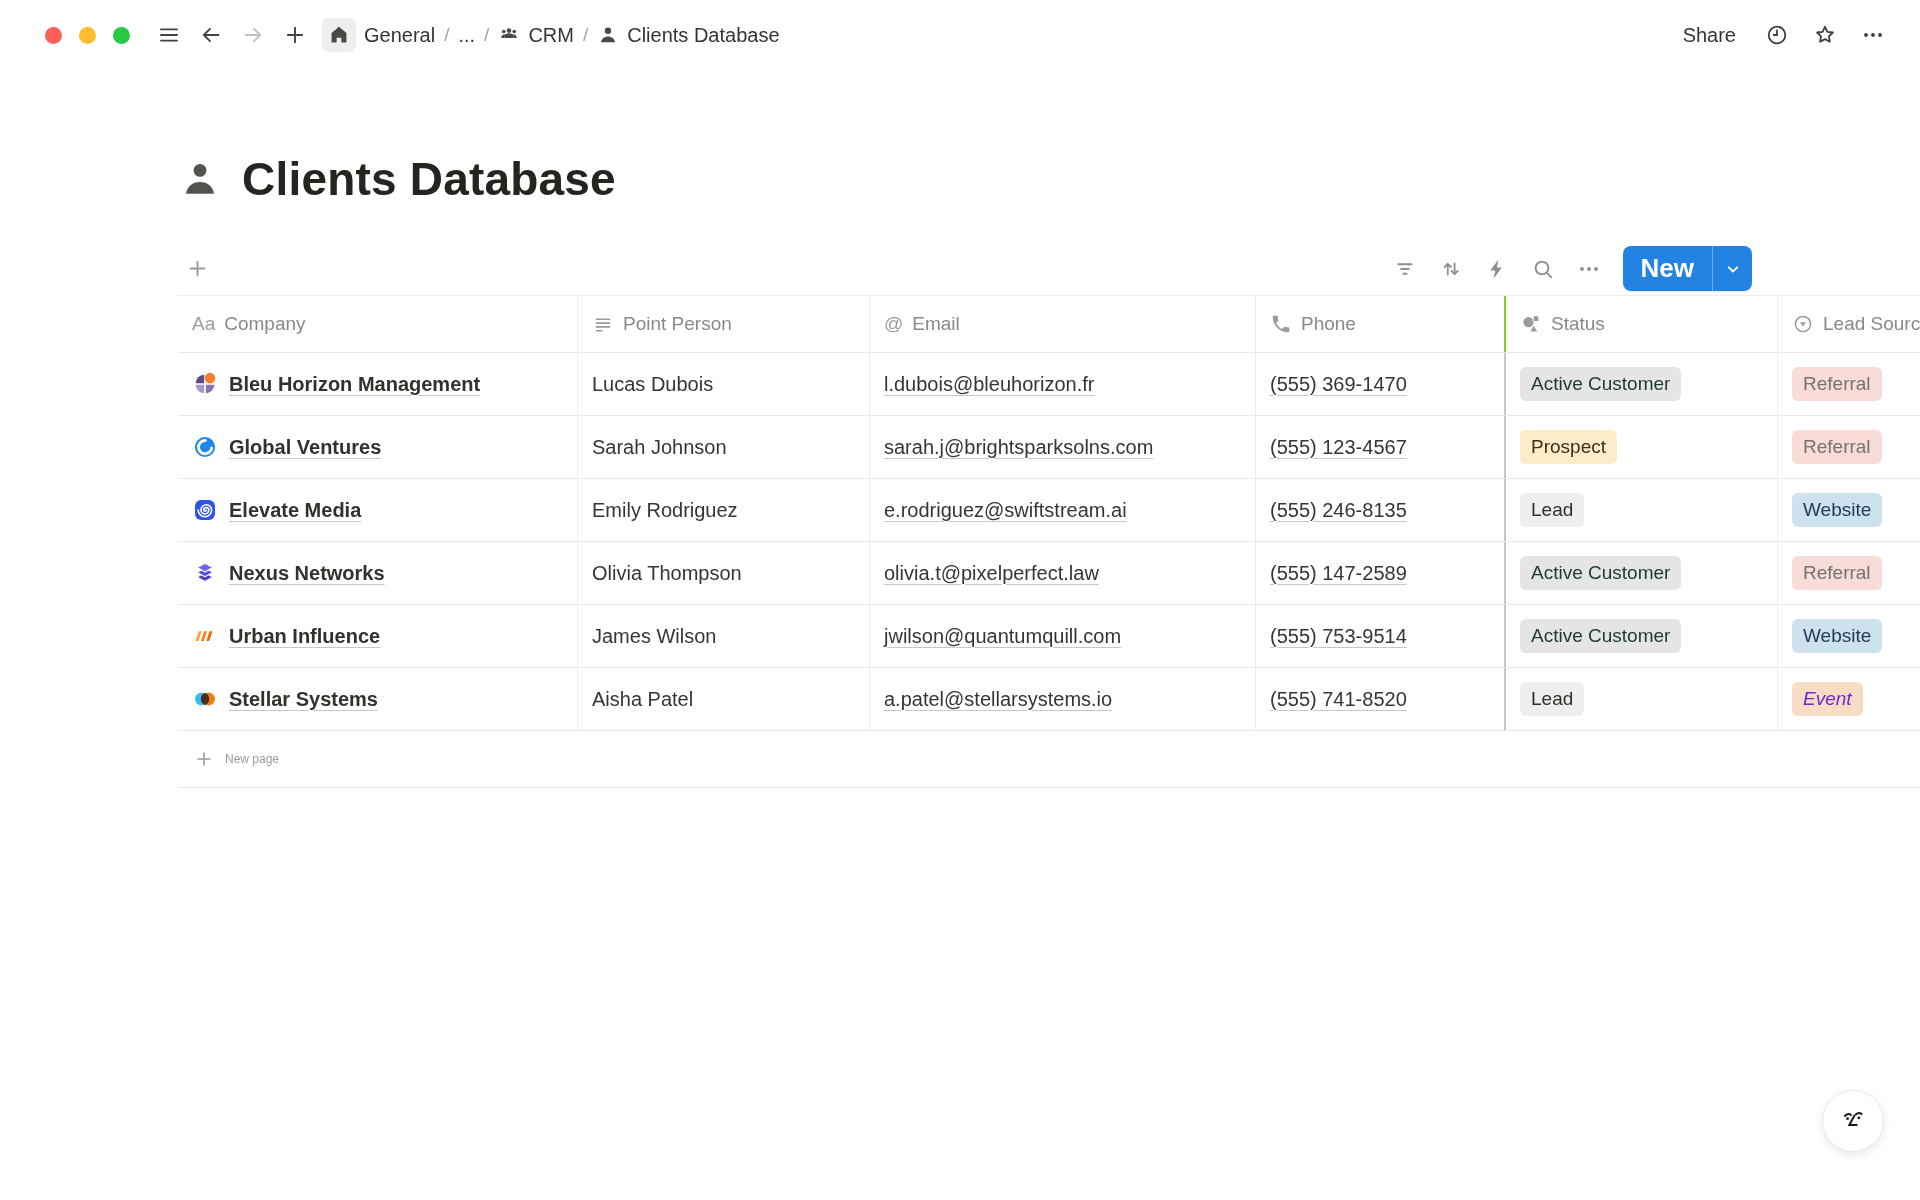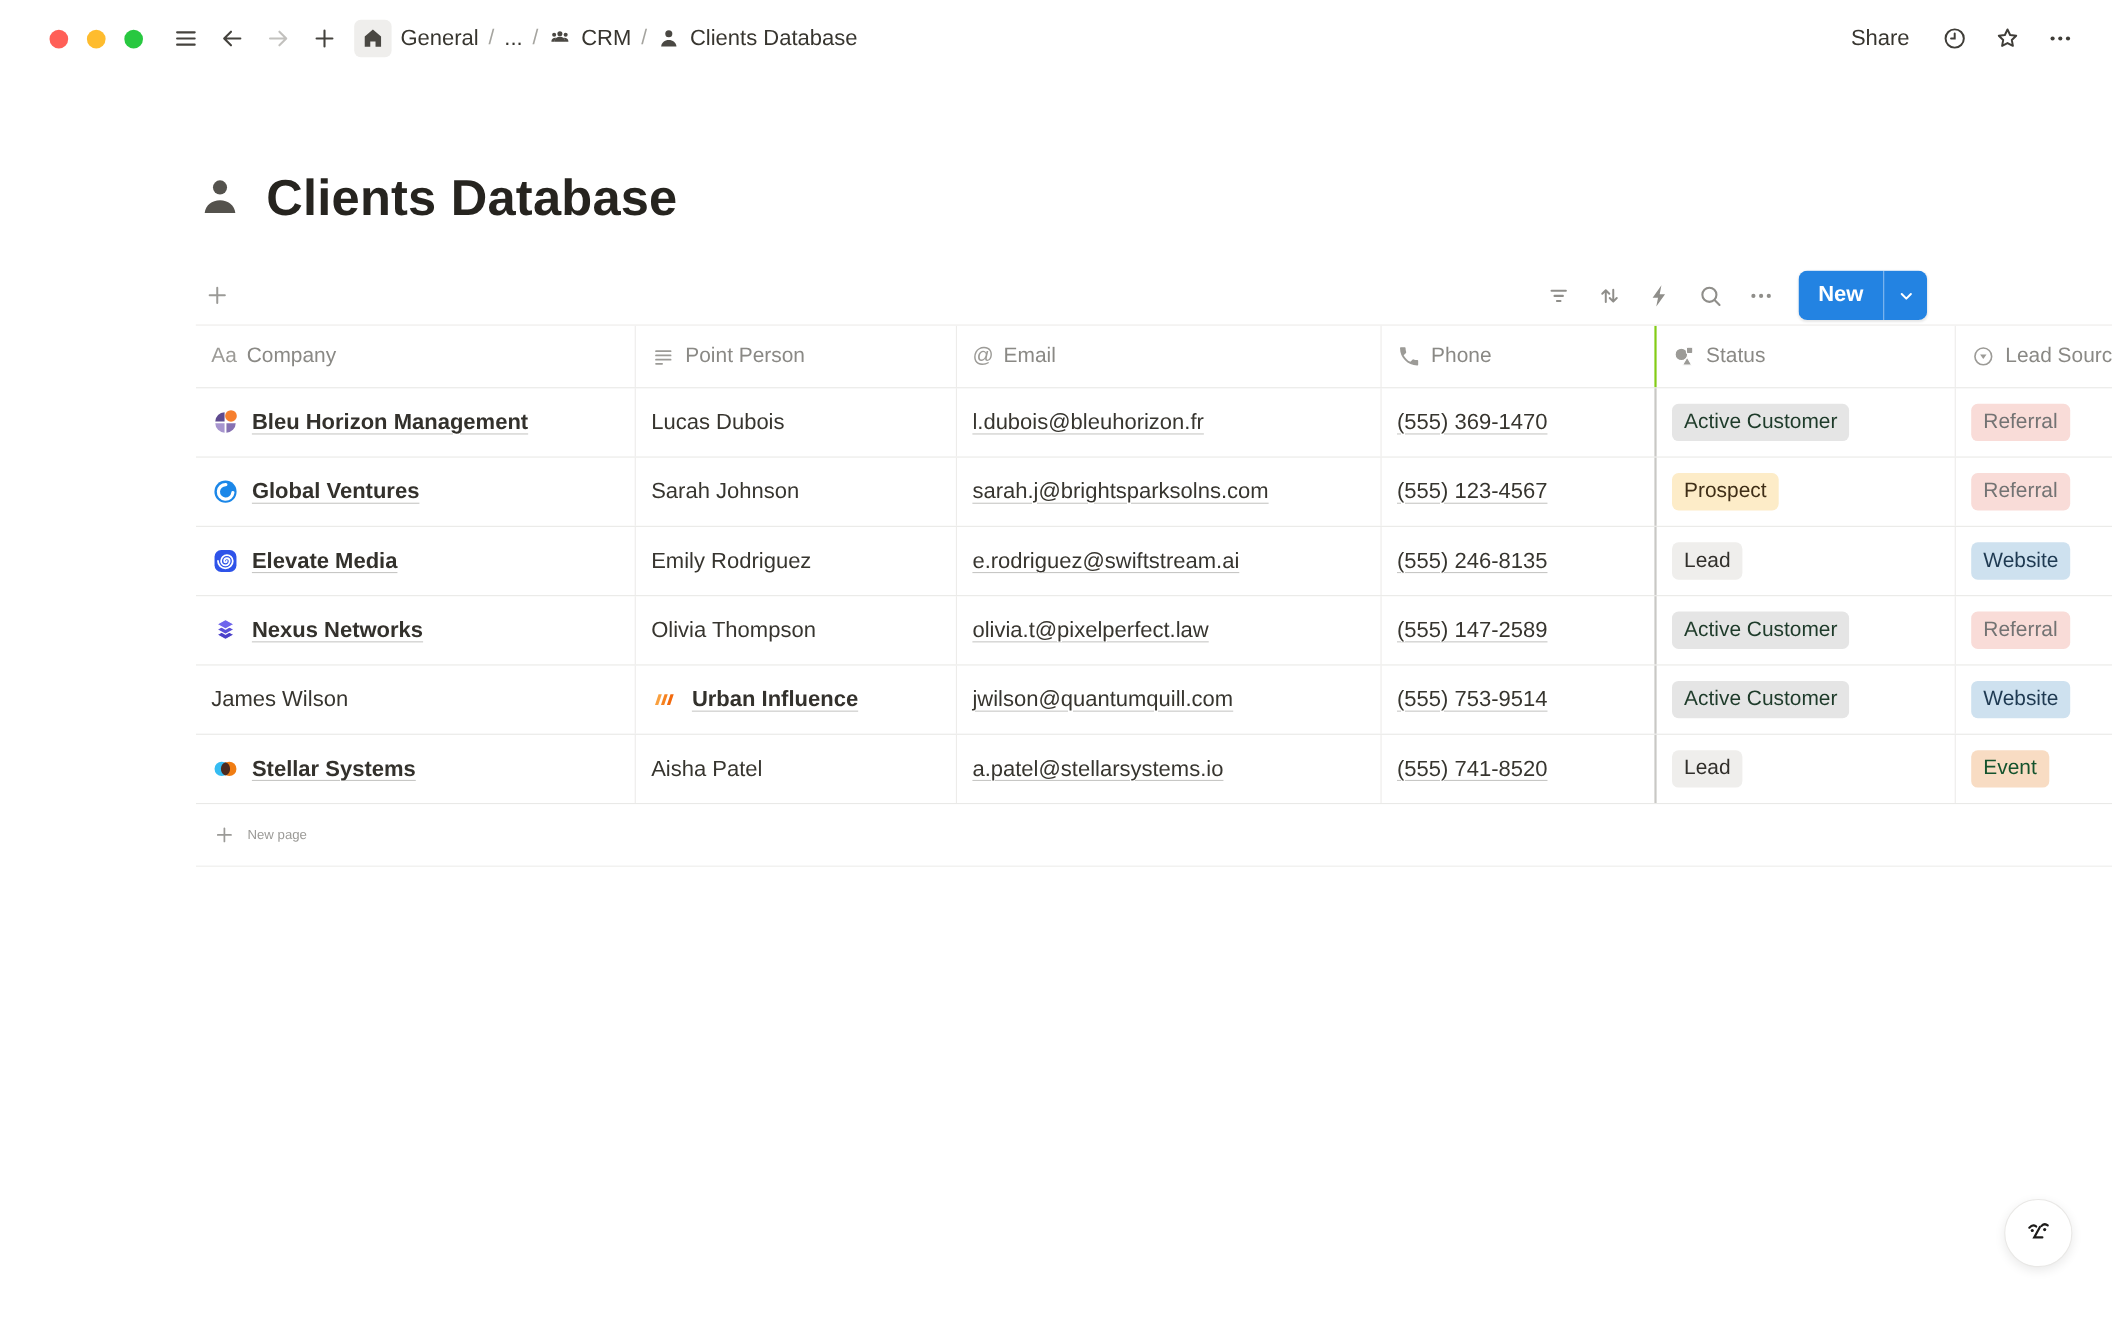--- a/index.html
+++ b/index.html
@@ -42,21 +42,21 @@
   .tab svg { width:23px; height:23px; }
   .tab.active { color:#34322D; font-weight:700; }
   .tab.active::after { content:""; position:absolute; left:0; right:6px; bottom:0; height:3px;
     background:#34322D; border-radius:2px; z-index:2; }
   .tab.inactive { color:#7E7D79; font-weight:400; }
   .add-view { color:#9B9A97; }
   .toolbar { position:absolute; right:168px; top:6px; display:flex; align-items:center; gap:10px; }
   .toolbar .icon-btn { color:#8F8E8A; width:36px; height:36px; }
   .new-split { display:flex; align-items:stretch; height:45px; margin-left:6px; border-radius:8px;
     overflow:hidden; box-shadow:0 1px 2px rgba(15,15,15,.1); }
-  .new-main { background:#2383E2; color:#fff; border:none; font-size:20px; font-weight:700;
+  .new-main { background:#2383E2; color:#fff; border:none; font-size:26px; font-weight:700;
     padding:0 18px; cursor:pointer; font-family:inherit; }
   .new-chev { background:#2383E2; border:none; border-left:1px solid rgba(255,255,255,.35);
     color:#fff; width:40px; cursor:pointer; display:flex; align-items:center; justify-content:center; }
   .new-chev svg { width:20px; height:20px; }
 
   
   .table-wrap { margin-left:178px; width:1742px; overflow:hidden; }
   .thead, .trow { display:grid; grid-template-columns:400px 292px 386px 248px 274px 320px; width:1920px; }
   .thead { height:57px; border-bottom:1px solid #E9E9E7; }
   .hcell { display:flex; align-items:center; gap:9px; padding-left:14px; color:#8A8985;
@@ -77,21 +77,21 @@
   .company-name { font-weight:700; color:#33312C; text-decoration:underline;
     text-decoration-color:rgba(55,53,47,.28); text-decoration-thickness:1px; text-underline-offset:4px; }
   .linkish { color:#37352F; text-decoration:underline; text-decoration-color:rgba(55,53,47,.28);
     text-decoration-thickness:1px; text-underline-offset:4px; }
   .badge { display:inline-block; padding:6px 11px; border-radius:6px; font-size:19px; line-height:1.15; }
   .b-green  { background:#e5e5e5; color:#1E3B2A; }
   .b-yellow { background:#FDECC8; color:#3F2E17; }
   .b-gray   { background:#EFEEEC; color:#32302C; }
   .b-red    { background:#F9DCD8; color:#737373; }
   .b-blue   { background:#CEE1EF; color:#1F3A52; }
-  .b-orange { background:#F8DCC3; color:#14532d; }
+  .b-orange { background:#F8DCC3; color:#6d28d9;font-style:italic; }
   .newpage-row { height:57px; display:flex; align-items:center; gap:11px; padding-left:16px;
     color:#9B9A97; font-size:12px; border-bottom:1px solid #E9E9E7; cursor:pointer; }
   .newpage-row svg { width:20px; height:20px; }
 
   
   .ai-fab { position:absolute; right:36px; bottom:48px; width:62px; height:62px; border-radius:50%;
     background:#fff; border:1px solid #E9E8E6; box-shadow:0 3px 10px rgba(0,0,0,.09);
     display:flex; align-items:center; justify-content:center; cursor:pointer; }
   .ai-fab svg { width:38px; height:38px; color:#1D1C1A; }
 </style>
@@ -508,29 +508,29 @@
           </div>
     <div class="cell">
             <span class="badge b-green">Active Customer</span>
           </div>
     <div class="cell">
             <span class="badge b-red">Referral</span>
           </div>
   </div>
 
   <div class="trow">
-    <div class="cell">
-            <span class="plain">James Wilson</span>
-          </div>
     <div class="cell c-company">
       <svg class="logo">
               <use href="#logo-urban-influence"></use>
             </svg>
       <span class="company-name">Urban Influence</span>
     </div>
+    <div class="cell">
+            <span class="plain">James Wilson</span>
+          </div>
     <div class="cell">
             <span class="linkish">jwilson@quantumquill.com</span>
           </div>
     <div class="cell">
             <span class="linkish">(555) 753-9514</span>
           </div>
     <div class="cell">
             <span class="badge b-green">Active Customer</span>
           </div>
     <div class="cell">

